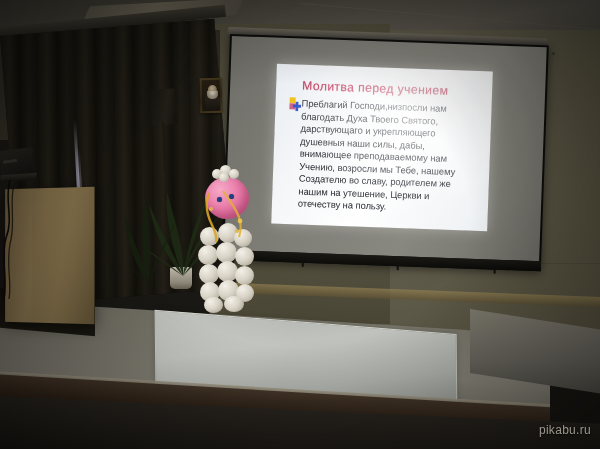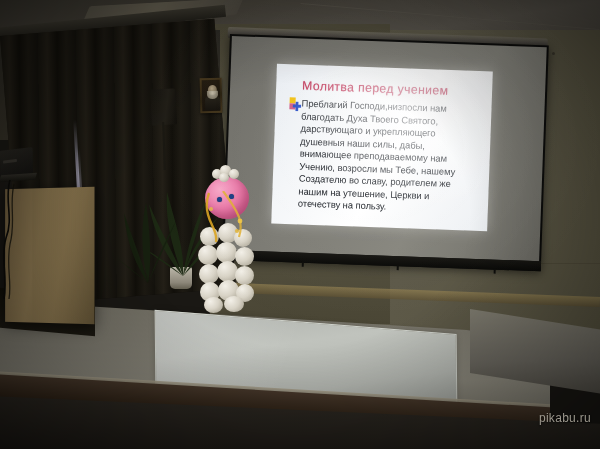--- a/index.html
+++ b/index.html
@@ -464,21 +464,21 @@
     width: 600px; height: 449px;
     pointer-events: none;
     opacity: .055;
     background-image:
       repeating-linear-gradient(0deg, rgba(255,255,255,.5) 0px, rgba(0,0,0,.5) 1px, rgba(255,255,255,.3) 2px),
       repeating-linear-gradient(90deg, rgba(255,255,255,.4) 0px, rgba(0,0,0,.4) 1px);
     mix-blend-mode: overlay;
   }
   .watermark {
     position: absolute;
-    right: 9px; bottom: 24px;
+    right: 9px; bottom: 12px;
     font-size: 12px;
     color: #b9b4a8;
     letter-spacing: .3px;
     opacity: .82;
     font-family: "Liberation Sans", sans-serif;
     text-shadow: 0 1px 2px rgba(0,0,0,.9);
   }
 </style>
 </head>
 <body>

